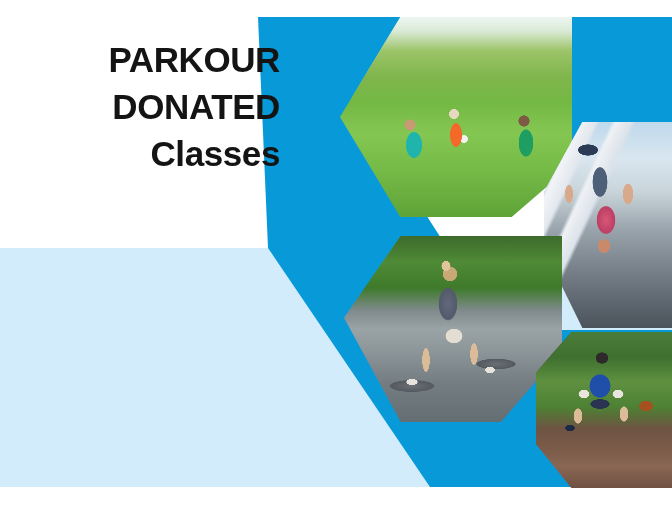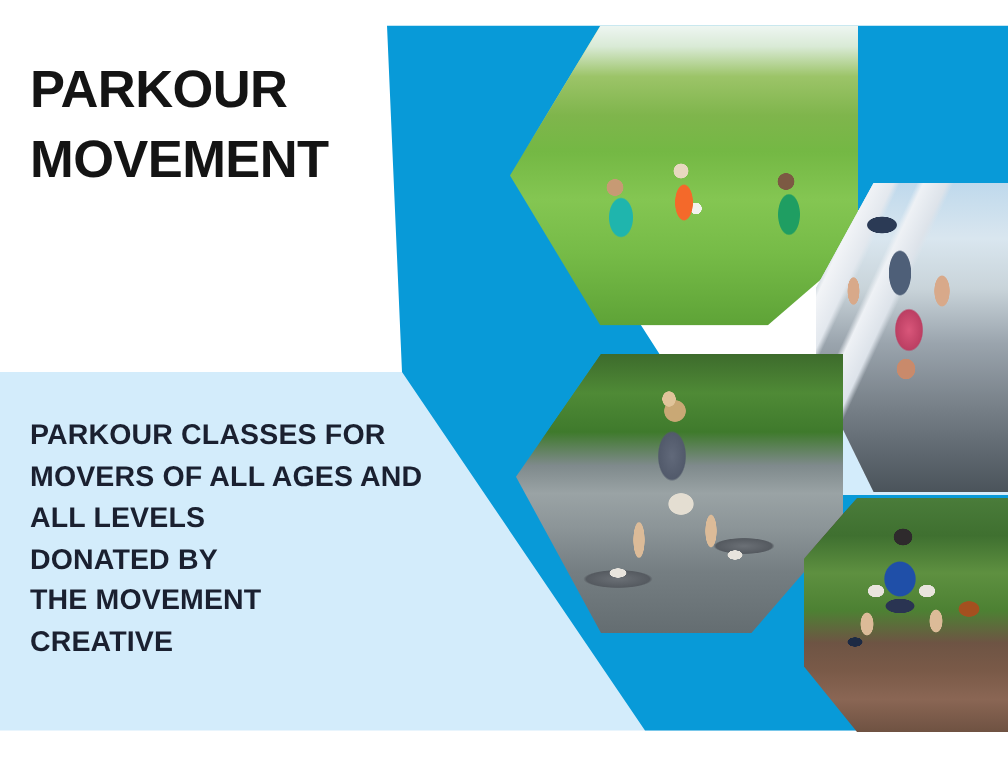--- a/index.html
+++ b/index.html
@@ -133,21 +133,21 @@
 
   
   .headline{
     position:absolute;left:20px;top:36px;width:260px;
     z-index:30;
     font-size:35px;line-height:47px;
     font-weight:bold;
     letter-spacing:-0.4px;
     color:#141414;
   }
-  .headline .ln{display:block;white-space:nowrap;}
+  .headline .ln{display:block;white-space:nowrap;text-align:right;}
 
   .body-block{
     position:absolute;left:20px;top:277px;width:300px;
     z-index:30;
     color:#1a2030;
   }
   .body-block .bl{
     display:block;white-space:nowrap;
     font-size:19px;line-height:27.5px;
     font-weight:600;
@@ -170,25 +170,18 @@
   <div class="photo photo-1"></div>
   <div class="photo photo-2"></div>
   <div class="photo photo-3"></div>
   <div class="photo photo-4"></div>
 
   <div class="strip-top"></div>
   <div class="strip-bottom"></div>
 
   <div class="headline">
     <span class="ln">PARKOUR</span>
-    <span class="ln">MOVEMENT</span>
+    <span class="ln">DONATED</span>
+    <span class="ln">Classes</span>
   </div>
 
-  <div class="body-block">
-    <span class="bl">PARKOUR CLASSES FOR</span>
-    <span class="bl">MOVERS OF ALL AGES AND</span>
-    <span class="bl">ALL LEVELS</span>
-    <span class="bl">DONATED BY</span>
-    <span class="bl strong">THE MOVEMENT</span>
-    <span class="bl strong">CREATIVE</span>
-  </div>
 
 </div>
 
 </body></html>

